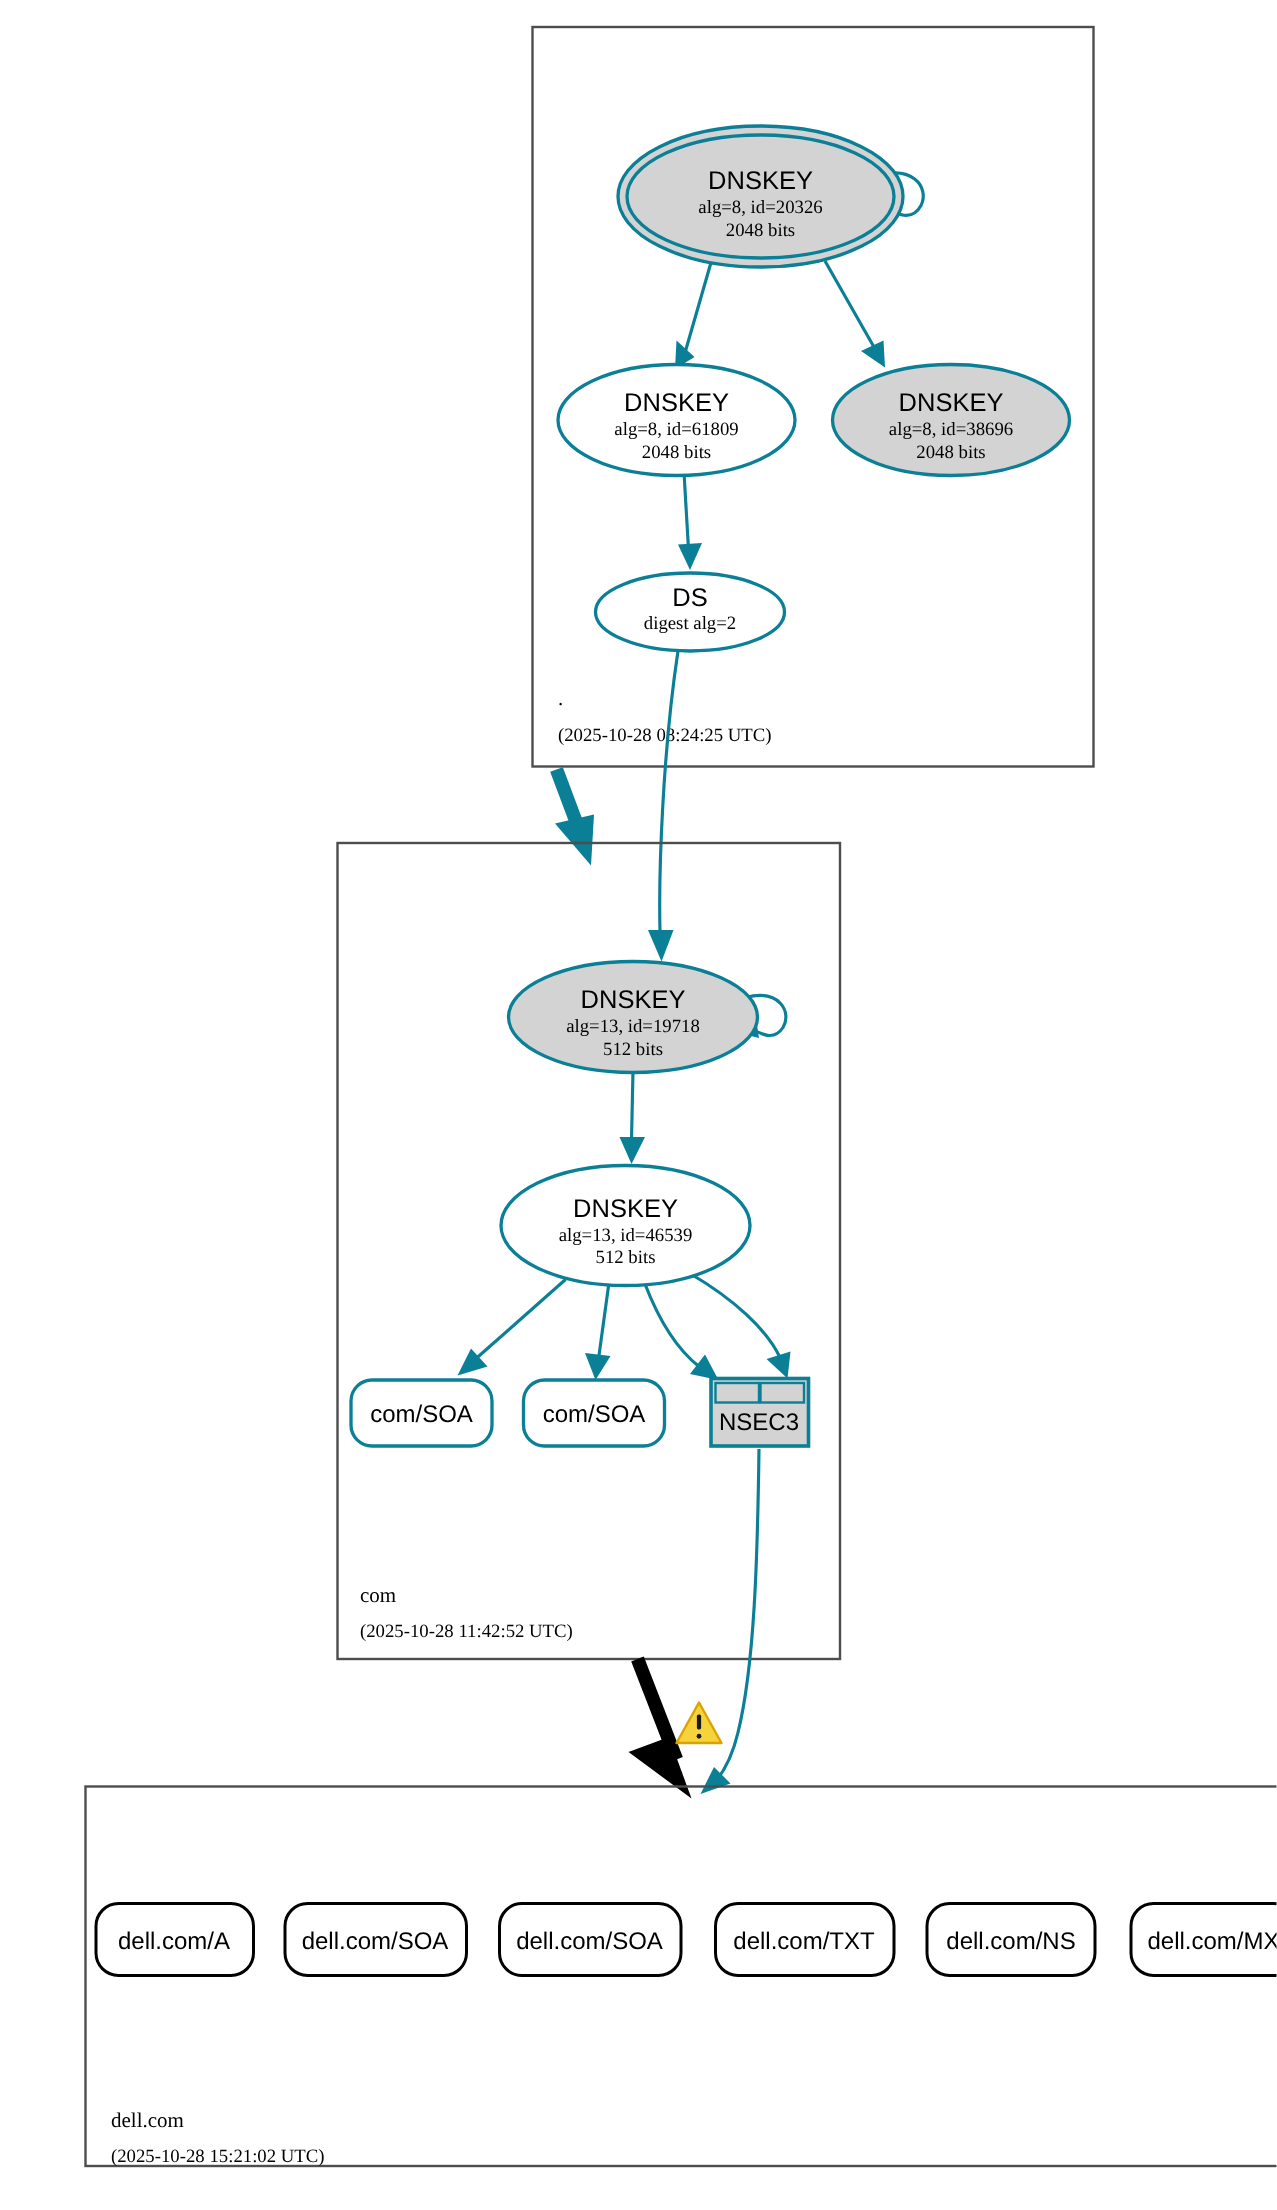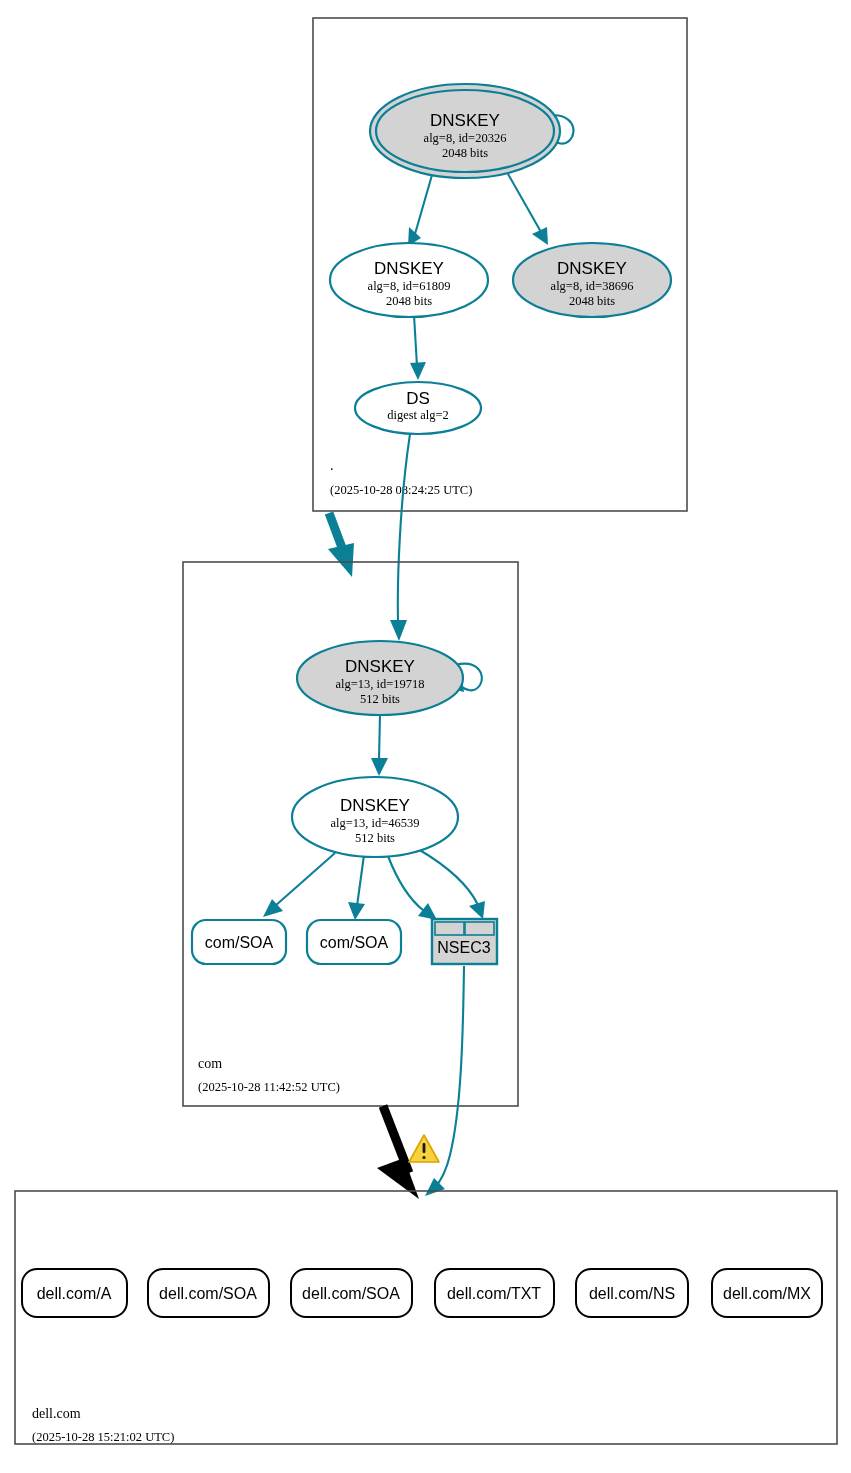--- a/index.html
+++ b/index.html
@@ -13,20 +13,21 @@
     position: relative;
     font-family: "Liberation Sans", sans-serif;
     overflow: hidden;
   }
   #diagram-root {
     position: absolute;
     left: 0;
     top: 0;
     width: 728px;
     height: 1473px;
+    padding-left: 42px;
   }
   svg#dnssec-svg {
     display: block;
     width: 851px;
     height: 1473px;
   }
   .zone-box {
     fill: none;
     stroke: #4d4d4d;
     stroke-width: 1.6;

